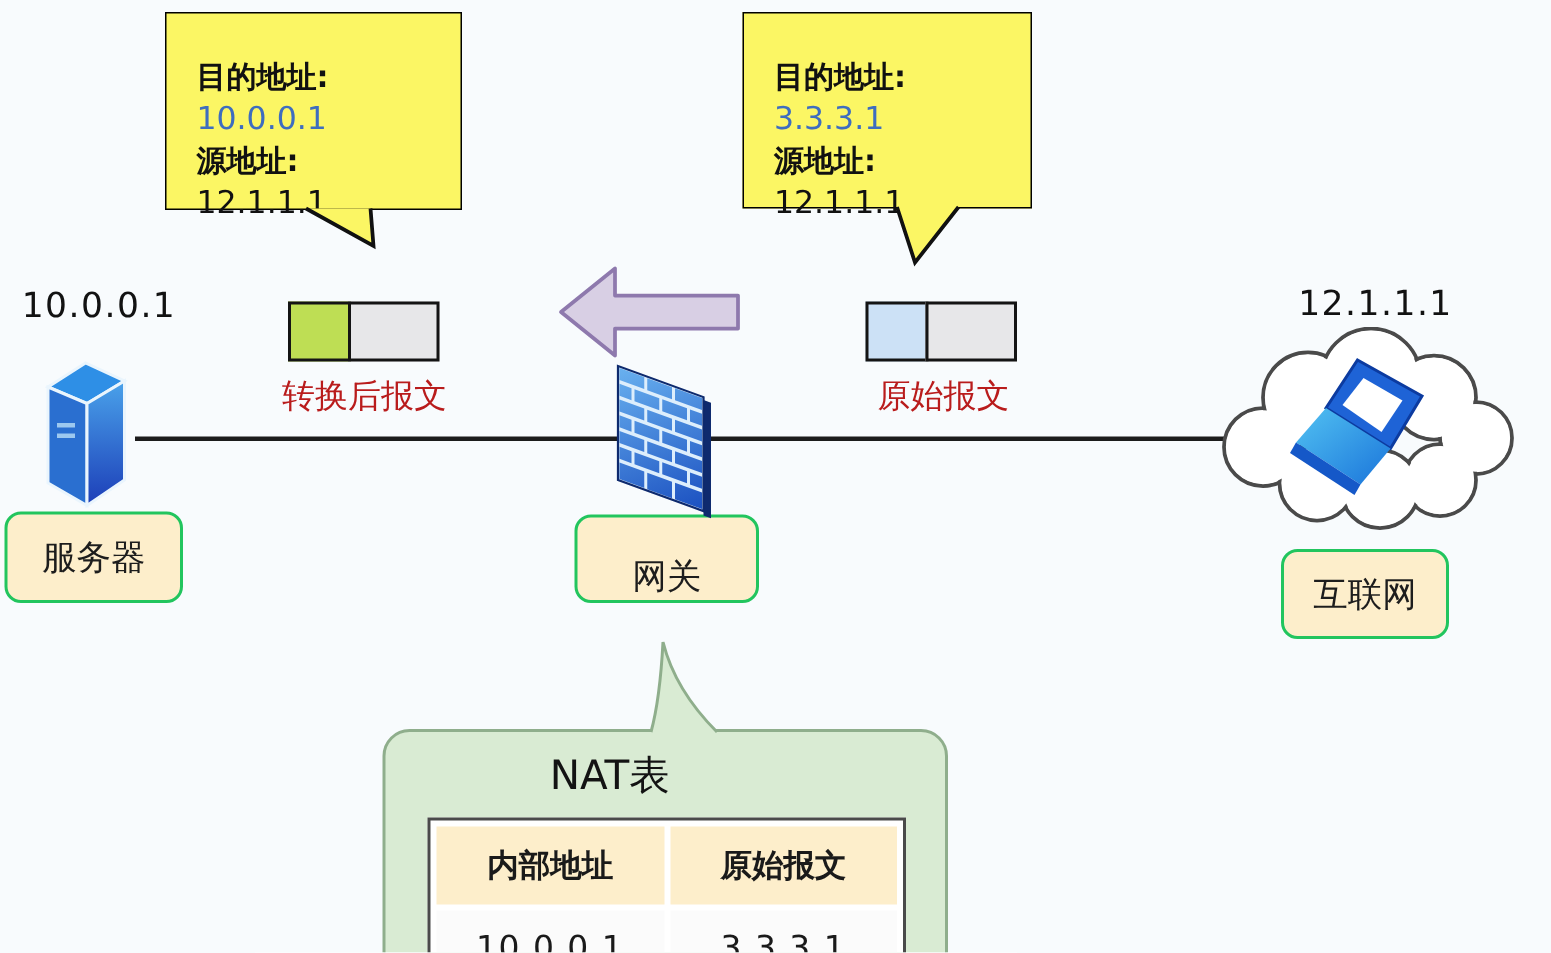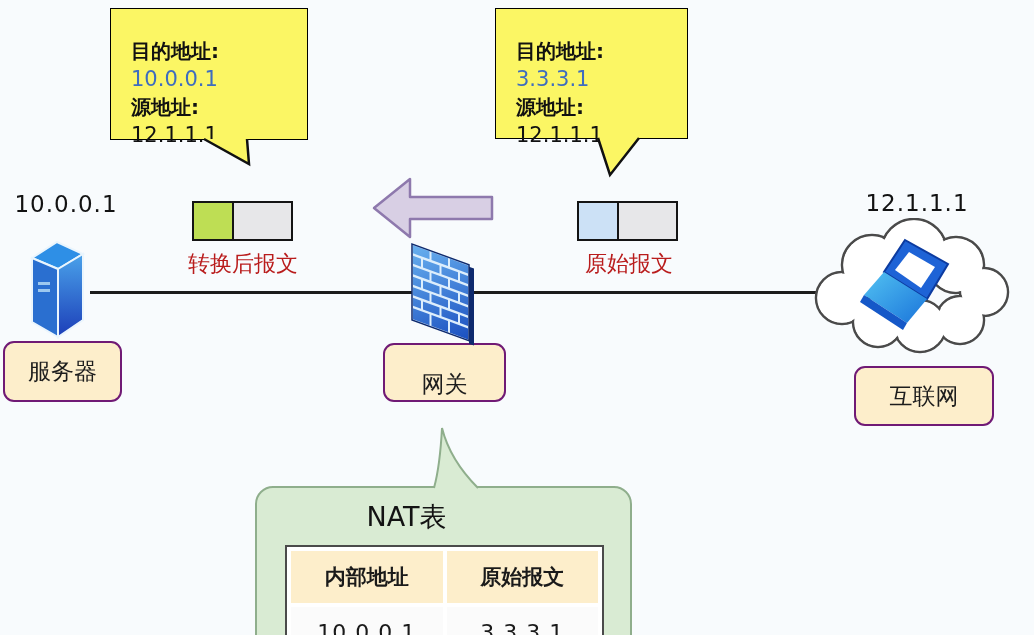--- a/index.html
+++ b/index.html
@@ -22,21 +22,21 @@
 
   
   .packet{display:flex;}
   .pk{box-sizing:border-box;border:2px solid #141414;height:40px;}
   .pk-addr-green{width:42px;background:#bede54;}
   .pk-addr-blue{width:42px;background:#cce1f6;}
   .pk-payload{width:61px;background:#e7e7e9;margin-left:-2px;}
   .pk-label{font-size:22px;color:#b91c1c;text-align:center;}
 
   
-  .node-box{background:#fdeecb;border:2px solid #701a75;border-radius:11px;
+  .node-box{background:#fdeecb;border:2px solid #22c55e;border-radius:11px;
             display:flex;align-items:center;justify-content:center;
             font-size:23px;color:#1d1d1d;box-sizing:border-box;}
   .ip-text{font-size:23px;color:#121212;text-align:center;letter-spacing:1px;}
 
   
   .nat-bubble{left:255px;top:486px;width:377px;height:220px;background:#d9ebd3;
               border:2px solid #8fae8c;border-radius:18px;box-sizing:border-box;}
   .nat-title{left:255px;top:499px;width:303px;text-align:center;font-size:27px;
              font-weight:500;color:#131313;}
   .nat-table{left:285px;top:545px;width:319px;background:#ffffff;
@@ -179,21 +179,21 @@
       <circle cx="112" cy="108" r="24.5"></circle>
         <circle cx="70" cy="104" r="23.5"></circle>
     </g>
     <g>
       <polygon points="97,22 140,46 119,81 76,54" fill="#1e63d6" stroke="#0c3ba0" stroke-width="2"></polygon>
       <polygon points="101,34 127,49 113,70 87,52" fill="#ffffff"></polygon>
       <polygon points="76,54 119,81 99,105 56,77" fill="url(#lapB)"></polygon>
       <polygon points="56,77 99,105 95,112 52,84" fill="#1558c8"></polygon>
     </g>
   </svg>
-  <div class="abs node-box" style="left:854px;top:366px;width:140px;height:60px;">
+  <div class="abs node-box" style="left:854px;top:366px;width:112px;height:60px;">
     <span>互联网</span>
   </div>
 
   <svg class="abs" style="left:398px;top:424px;z-index:5;" width="92" height="66">
     <path d="M 36,64 Q 42,42 44,4 Q 52,36 80,64" fill="#d9ebd3" stroke="#8fae8c" stroke-width="2"></path>
   </svg>
   <div class="abs nat-bubble"></div>
   <div class="abs nat-title">NAT表</div>
   <div class="abs nat-table">
     <div class="nat-row">

